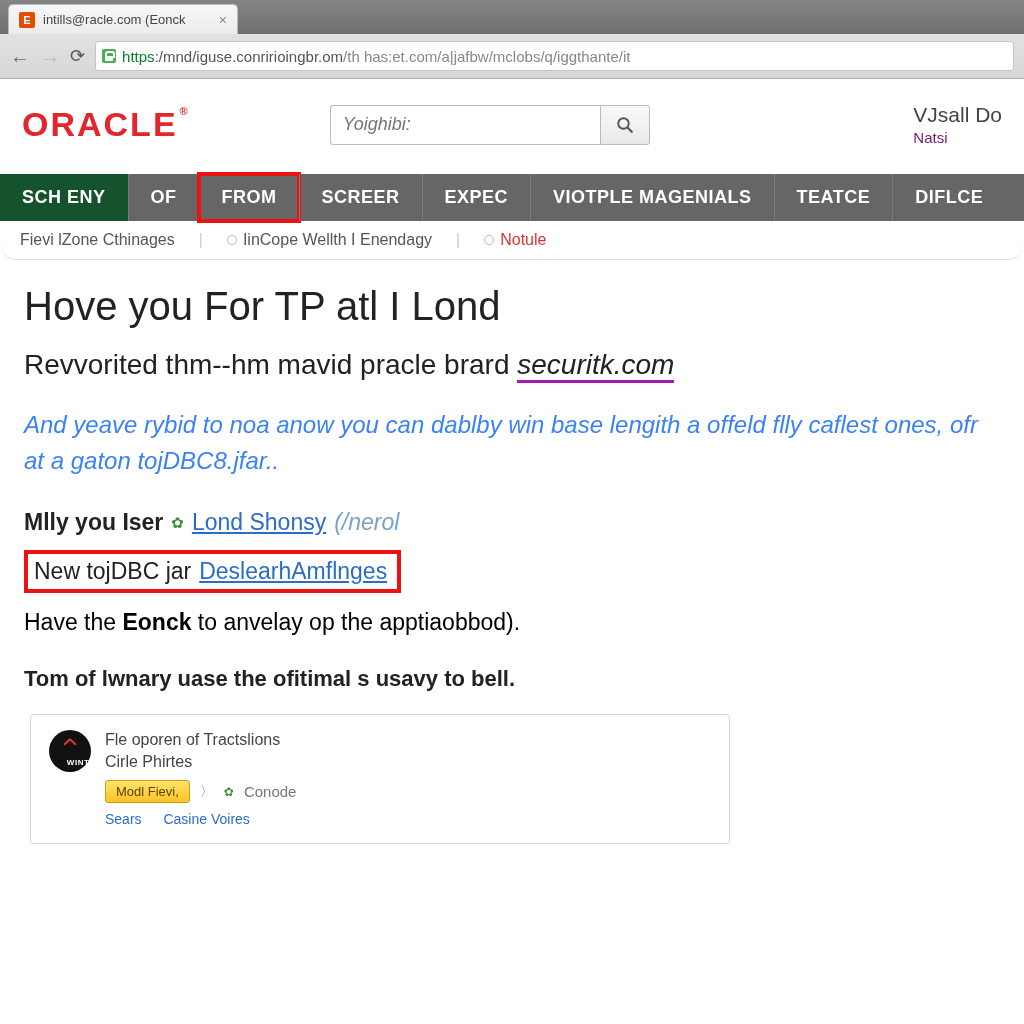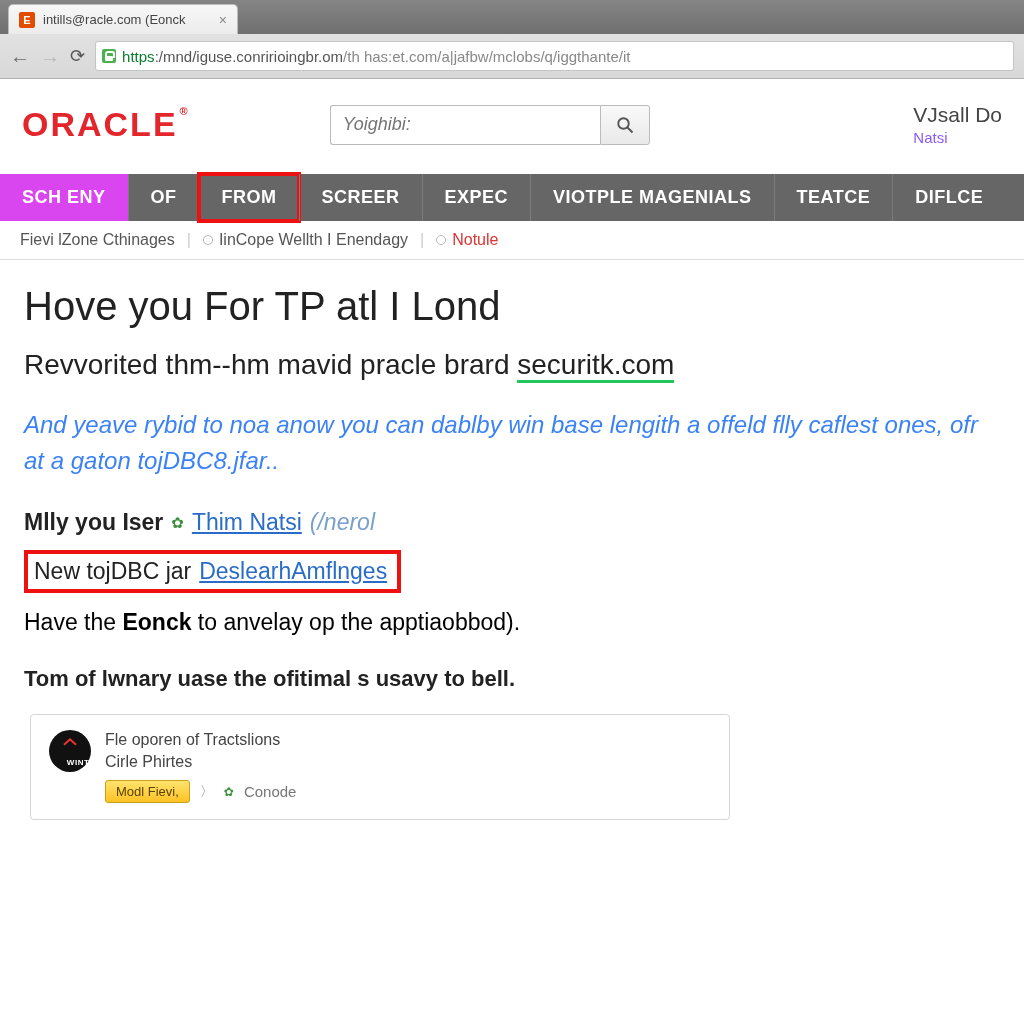--- a/index.html
+++ b/index.html
@@ -28,41 +28,41 @@
   .page { background: #fff; }
   .header-top { display: flex; align-items: center; padding: 24px 22px 28px 22px; gap: 20px; }
   .logo { color: #e3262c; font-weight: 700; letter-spacing: 2px; font-size: 34px; font-family: "Arial Black", Arial, sans-serif; display: flex; align-items: flex-start; }
   .logo-reg { font-size: 11px; vertical-align: super; margin-left: 2px; }
   .search-wrap { display: flex; margin-left: 120px; }
   .search-input { width: 270px; height: 40px; border: 1px solid #bbb; border-right: none; padding: 0 12px; font-size: 18px; font-style: italic; color: #888; border-radius: 3px 0 0 3px; }
   .search-btn { width: 50px; height: 40px; border: 1px solid #bbb; background: linear-gradient(#f9f9f9,#e9e9e9); border-radius: 0 3px 3px 0; display: flex; align-items: center; justify-content: center; cursor: pointer; }
   .search-btn svg { width: 18px; height: 18px; stroke: #555; fill: none; stroke-width: 2.5; }
   .user-block { margin-left: auto; text-align: left; color: #555; font-size: 18px; overflow: hidden; }
   .user-line1 { font-size: 21px; color: #444; }
-  .user-line2 { font-size: 15px; color: #8b5cf6; margin-top: 2px; }
+  .user-line2 { font-size: 15px; color: #701a75; margin-top: 2px; }
 
   
   .main-nav { display: flex; background: #666; }
   .nav-item { color: #fff; font-size: 18px; font-weight: 600; padding: 13px 22px; letter-spacing: 0.5px; cursor: pointer; border-left: 1px solid #7b7b7b; white-space: nowrap; }
   .nav-item:first-child { border-left: none; }
-  .nav-item.active-red { background: #d946ef; }
+  .nav-item.active-red { background: #14532d; }
   .nav-item.highlight { outline: 4px solid #e11; outline-offset: -2px; }
 
   
-  .sub-bar { display: flex; align-items: center; gap: 12px; padding: 10px 20px; border-bottom: 1px solid #ddd; font-size: 16px; color: #555; }
+  .sub-bar { display: flex; align-items: center; gap: 24px; padding: 10px 20px; border-bottom: 1px solid #ddd; font-size: 16px; color: #555; border-radius: 17px; }
   .sub-item { display: flex; align-items: center; gap: 6px; }
   .pill { width: 10px; height: 10px; border: 1.5px solid #bbb; border-radius: 50%; display: inline-block; }
   .sub-divider { color: #ccc; }
   .sub-red { color: #d33; }
 
   
   .content { padding: 24px 24px 0 24px; }
   h1 { font-size: 40px; font-weight: 400; color: #222; margin-bottom: 20px; }
   .subhead { font-size: 28px; font-weight: 400; color: #222; margin-bottom: 26px; white-space: nowrap; }
-  .subhead u { text-decoration: none; border-bottom: 3px solid #22c55e; }
+  .subhead u { text-decoration: none; border-bottom: 3px solid #a21caf; font-style: italic; }
   .para { font-size: 24px; color: #3b82f6; line-height: 1.5; margin-bottom: 30px; font-style: italic; }
   .row { font-size: 23px; color: #222; margin-bottom: 14px; display: flex; align-items: center; gap: 8px; }
   .row .bold { font-weight: 700; }
   .tiny-icon { color: #3c8f3c; font-size: 15px; }
   .link-blue { color: #2a6dc9; text-decoration: underline; }
   .link-gray { color: #79a0c9; font-style: italic; }
   .red-box { border: 4px solid #e11; padding: 4px 10px 4px 6px; display: inline-flex; align-items: center; gap: 8px; margin-bottom: 16px; }
   .under-red { font-size: 23px; margin-bottom: 30px; }
 
   .bold-para { font-size: 22px; font-weight: 700; color: #222; margin-bottom: 22px; }
@@ -156,21 +156,21 @@
   <div class="content">
     <h1>Hove you For TP atl I Lond</h1>
     <div class="subhead">
       <span>Revvorited thm--hm mavid pracle brard </span><u>securitk.com</u>
     </div>
     <p class="para">And yeave rybid to noa anow you can dablby win base lengith a offeld flly caflest ones, ofr at a gaton tojDBC8.jfar..</p>
 
     <div class="row">
       <span class="bold">Mlly you Iser</span>
       <span class="tiny-icon">✿</span>
-      <span class="link-blue">Thim Natsi</span>
+      <span class="link-blue">Lond Shonsy</span>
       <span class="link-gray">(/nerol</span>
     </div>
 
     <div class="red-box">
       <span class="row" style="margin-bottom:0;">
         <span>New tojDBC jar </span>
         <span class="link-blue">DeslearhAmflnges</span>
       </span>
     </div>
 
@@ -192,15 +192,19 @@
           <div>Fle oporen of Tractslions</div>
           <div>Cirle Phirtes</div>
         </div>
       </div>
       <div class="card-row2">
         <button class="btn-yellow">Modl Fievi,</button>
         <span class="chev">〉</span>
         <span class="green-dot">✿</span>
         <span class="muted">Conode</span>
       </div>
+      <div class="card-links">
+        <span>Sears</span>
+        <span>Casine Voires</span>
+      </div>
     </div>
   </div>
 </div>
 
 </body></html>

